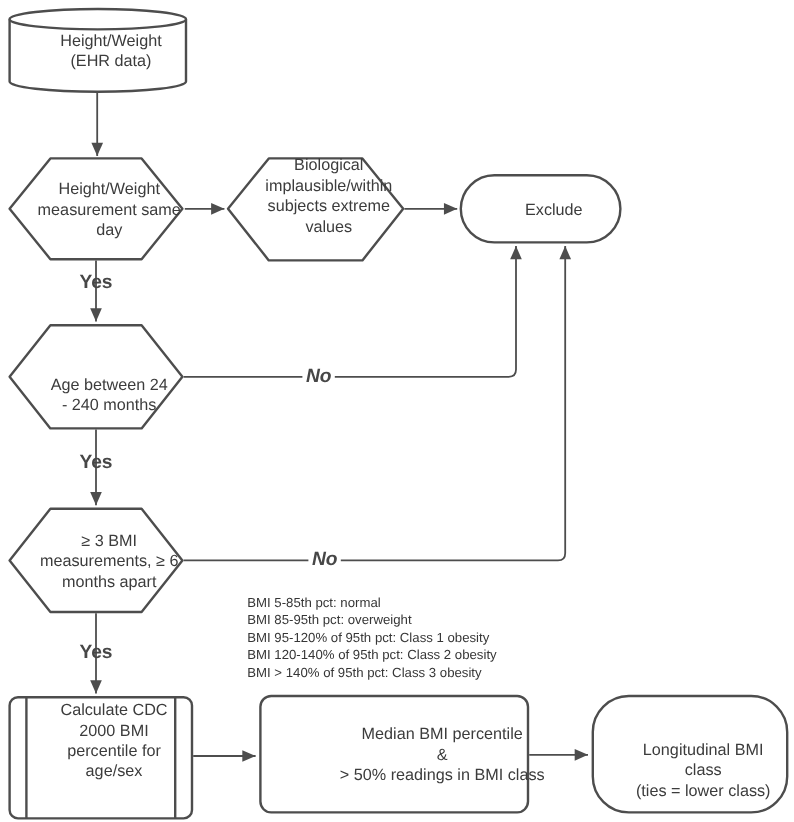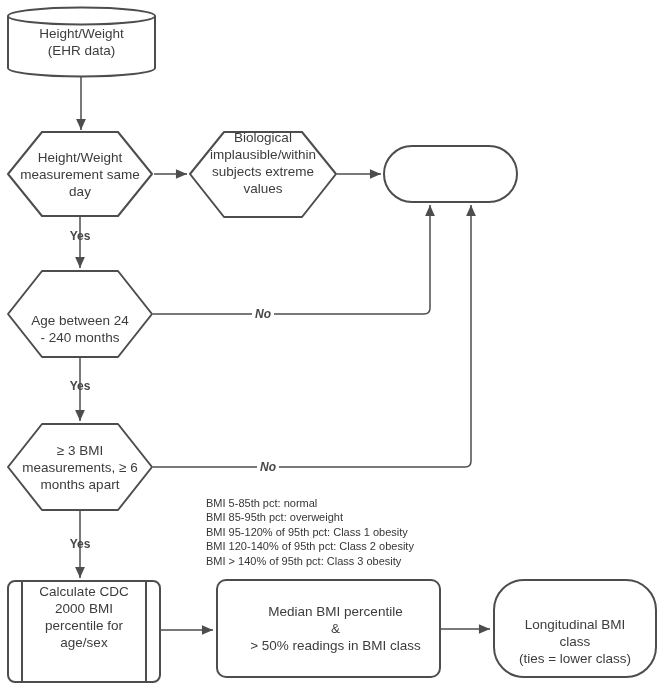--- a/index.html
+++ b/index.html
@@ -23,27 +23,28 @@
   .node-label {
     position: absolute;
     display: flex;
     align-items: center;
     justify-content: center;
     text-align: center;
     white-space: pre-line;
     color: #3c3c3c;
     font-size: 13.5px;
     line-height: 17px;
+    padding-left: 11px;
   }
   .edge-label {
     position: absolute;
     display: flex;
     align-items: center;
     justify-content: center;
-    font-size: 12px;
+    font-size: 16px;
     font-weight: bold;
     color: #474747;
   }
   .edge-label.on-line {
     background: #ffffff;
     padding: 0 3px;
     font-style: italic;
   }
   .annotation {
     position: absolute;
@@ -116,34 +117,35 @@
 
   <div class="node-label" style="left:8px; top:132px; width:144px; height:84px;">Height/Weight
 measurement same
 day</div>
 
   <div class="node-label" style="left:190px; top:132px; width:146px; height:62px;">Biological
 implausible/within
 subjects extreme
 values</div>
 
+  <div class="node-label" style="left:384px; top:146px; width:133px; height:56px;">Exclude</div>
 
   <div class="node-label" style="left:8px; top:271px; width:144px; height:86px;margin-top:15px;">Age between 24
 - 240 months</div>
 
   <div class="node-label" style="left:8px; top:424px; width:144px; height:86px;">≥ 3 BMI
 measurements, ≥ 6
 months apart</div>
 
   <div class="node-label" style="left:22px; top:581px; width:124px; height:72px;">Calculate CDC
 2000 BMI
 percentile for
 age/sex</div>
 
-  <div class="node-label" style="left:206px; top:580px; width:259px; height:97px;">Median BMI percentile
+  <div class="node-label" style="left:228px; top:580px; width:259px; height:97px;">Median BMI percentile
 &amp;
 &gt; 50% readings in BMI class</div>
 
   <div class="node-label" style="left:494px; top:580px; width:162px; height:122px;">Longitudinal BMI
 class
 (ties = lower class)</div>
 
   <div class="edge-label" style="left:59px; top:228px; width:42px; height:16px;">Yes</div>
 
   <div class="edge-label" style="left:59px; top:378px; width:42px; height:16px;">Yes</div>

